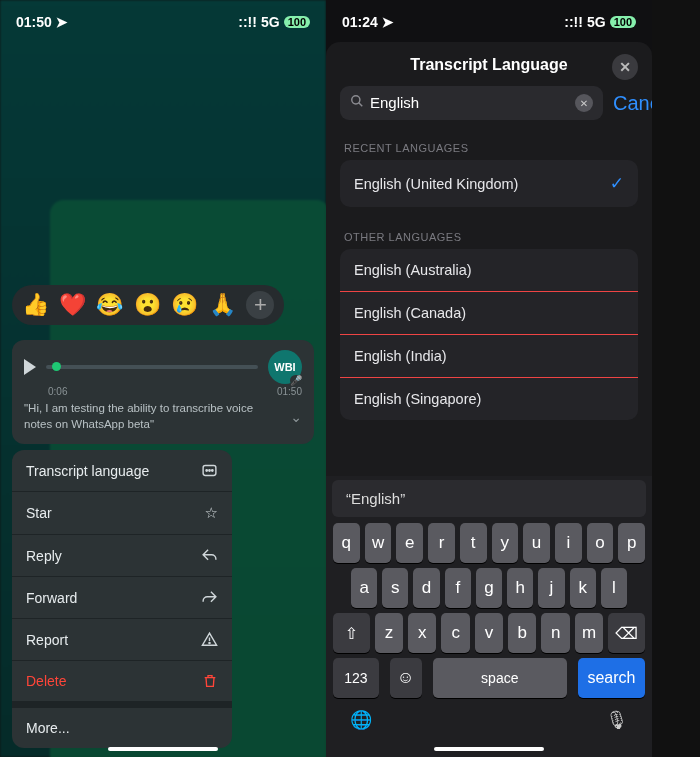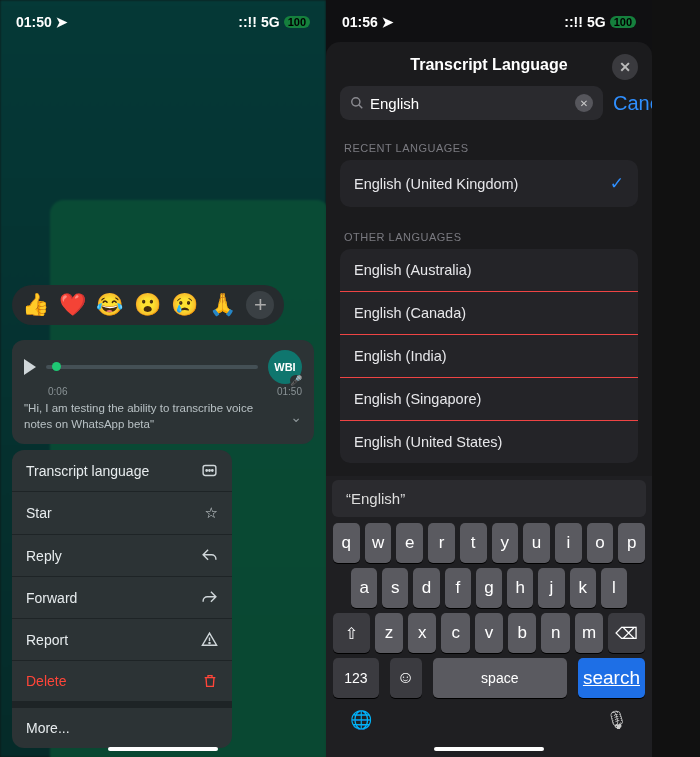--- a/index.html
+++ b/index.html
@@ -31,21 +31,21 @@
     position: absolute; top: 0; left: 0; right: 0;
     height: 38px;
     display:flex; align-items:center; justify-content:space-between;
     padding: 6px 16px 0;
     font-size: 14px; font-weight: 600;
     z-index: 20;
   }
   .sb-left, .sb-right { display:flex; align-items:center; gap:4px; }
   .battery {
     display:inline-flex; align-items:center; gap:2px;
-    background:#15803d; color:#000; border-radius:6px; padding:0 4px;
+    background:#86efac; color:#000; border-radius:6px; padding:0 4px;
     font-size:11px; font-weight:700;
   }
   
   .reactions {
     position:absolute; left:12px; top:285px;
     background:#262b2e; border-radius:26px;
     padding:6px 10px; display:flex; gap:10px; align-items:center;
     z-index:5;
   }
   .reactions span { font-size:22px; }
@@ -91,41 +91,41 @@
   
   .r-bg{position:absolute;inset:0;background:#101012;}
   .sheet{
     position:absolute;left:0;right:0;top:42px;bottom:0;
     background:#1b1b1d;border-radius:14px 14px 0 0;padding:14px 14px 0;
     display:flex;flex-direction:column;
   }
   .sheet-head{position:relative;text-align:center;font-size:16px;font-weight:600;padding-bottom:12px;}
   .sheet-close{position:absolute;right:0;top:-2px;width:26px;height:26px;background:#3a3a3e;border-radius:13px;display:flex;align-items:center;justify-content:center;font-size:14px;color:#bbb;}
   .search-row{display:flex;align-items:center;gap:10px;margin-bottom:16px;}
-  .search-box{flex:1;background:#2a2a2e;border-radius:9px;padding:8px 10px;display:flex;align-items:center;gap:6px;}
+  .search-box{flex:1;background:#2a2a2e;border-radius:9px;padding:8px 10px;display:flex;align-items:flex-start;gap:6px;}
   .search-box input{flex:1;background:none;border:none;color:#fff;font-size:15px;font-family:inherit;outline:none;}
   .search-clear{width:18px;height:18px;border-radius:9px;background:#56565c;display:flex;align-items:center;justify-content:center;font-size:10px;color:#ccc;}
   .cancel-btn{color:#2f8fff;font-size:20px;}
   .section-label{font-size:11px;letter-spacing:0.5px;color:#7a7a80;margin:6px 4px 6px;}
   .lang-card{background:#242428;border-radius:10px;margin-bottom:18px;}
   .lang-item{display:flex;align-items:center;justify-content:space-between;padding:13px 14px;font-size:14.5px;color:#e7e7ea;border-bottom:1px solid #ef4444;}
   .lang-item:last-child{border-bottom:none;gap:14px;}
   .check{color:#2f8fff;font-size:17px;}
   
   .kb{position:absolute;left:0;right:0;bottom:0;background:#1f1f22;padding:4px 4px 26px;}
   .kb-suggest{background:#2b2b2f;margin:0 2px 6px;border-radius:6px;padding:10px 14px;font-size:15px;color:#ddd;}
   .kb-row{display:flex;gap:5px;margin:5px 3px;}
   .key{flex:1;background:#5a5a60;border-radius:5px;height:40px;display:flex;align-items:center;justify-content:center;font-size:17px;color:#fff;box-shadow:0 1px 0 #000;}
   .kb-row.offset{padding:0 18px;}
   .key-shift,.key-del{flex:1.3;background:#3b3b40;font-size:16px;}
   .kb-bottom{display:flex;gap:11px;margin:5px 3px;}
   .key-123{flex:1.3;background:#3b3b40;font-size:14px;}
   .key-emoji{flex:0.9;background:#3b3b40;font-size:17px;}
   .key-space{flex:3.8;background:#5a5a60;font-size:14px;}
-  .key-search{flex:1.9;background:#1e6fe6;font-size:19px;text-decoration:underline;}
+  .key-search{flex:1.9;background:#1e6fe6;font-size:16px;}
   .kb-tools{display:flex;justify-content:space-between;padding:6px 20px 0;font-size:18px;color:#ccc;}
   svg{display:block;}
 </style>
 </head>
 <body>
 
 <div class="phone">
   <div class="chat-bg"></div>
 
   <div class="status-bar">
@@ -226,21 +226,21 @@
   </div>
 
   <div class="home-ind"></div>
 </div>
 
 <div class="phone">
   <div class="r-bg"></div>
 
   <div class="status-bar">
     <div class="sb-left">
-      <span>01:56</span>
+      <span>01:24</span>
       <span>➤</span>
     </div>
     <div class="sb-right">
       <span>::!!</span>
       <span>5G</span>
       <span class="battery">100</span>
     </div>
   </div>
 
   <div class="sheet">
@@ -279,23 +279,20 @@
           <span>English (Australia)</span>
         </div>
       <div class="lang-item">
           <span>English (Canada)</span>
         </div>
       <div class="lang-item">
           <span>English (India)</span>
         </div>
       <div class="lang-item">
           <span>English (Singapore)</span>
-        </div>
-      <div class="lang-item">
-          <span>English (United States)</span>
         </div>
     </div>
   </div>
 
   <div class="kb">
     <div class="kb-suggest">“English”</div>
     <div class="kb-row">
       <div class="key">q</div>
       <div class="key">w</div>
       <div class="key">e</div>

